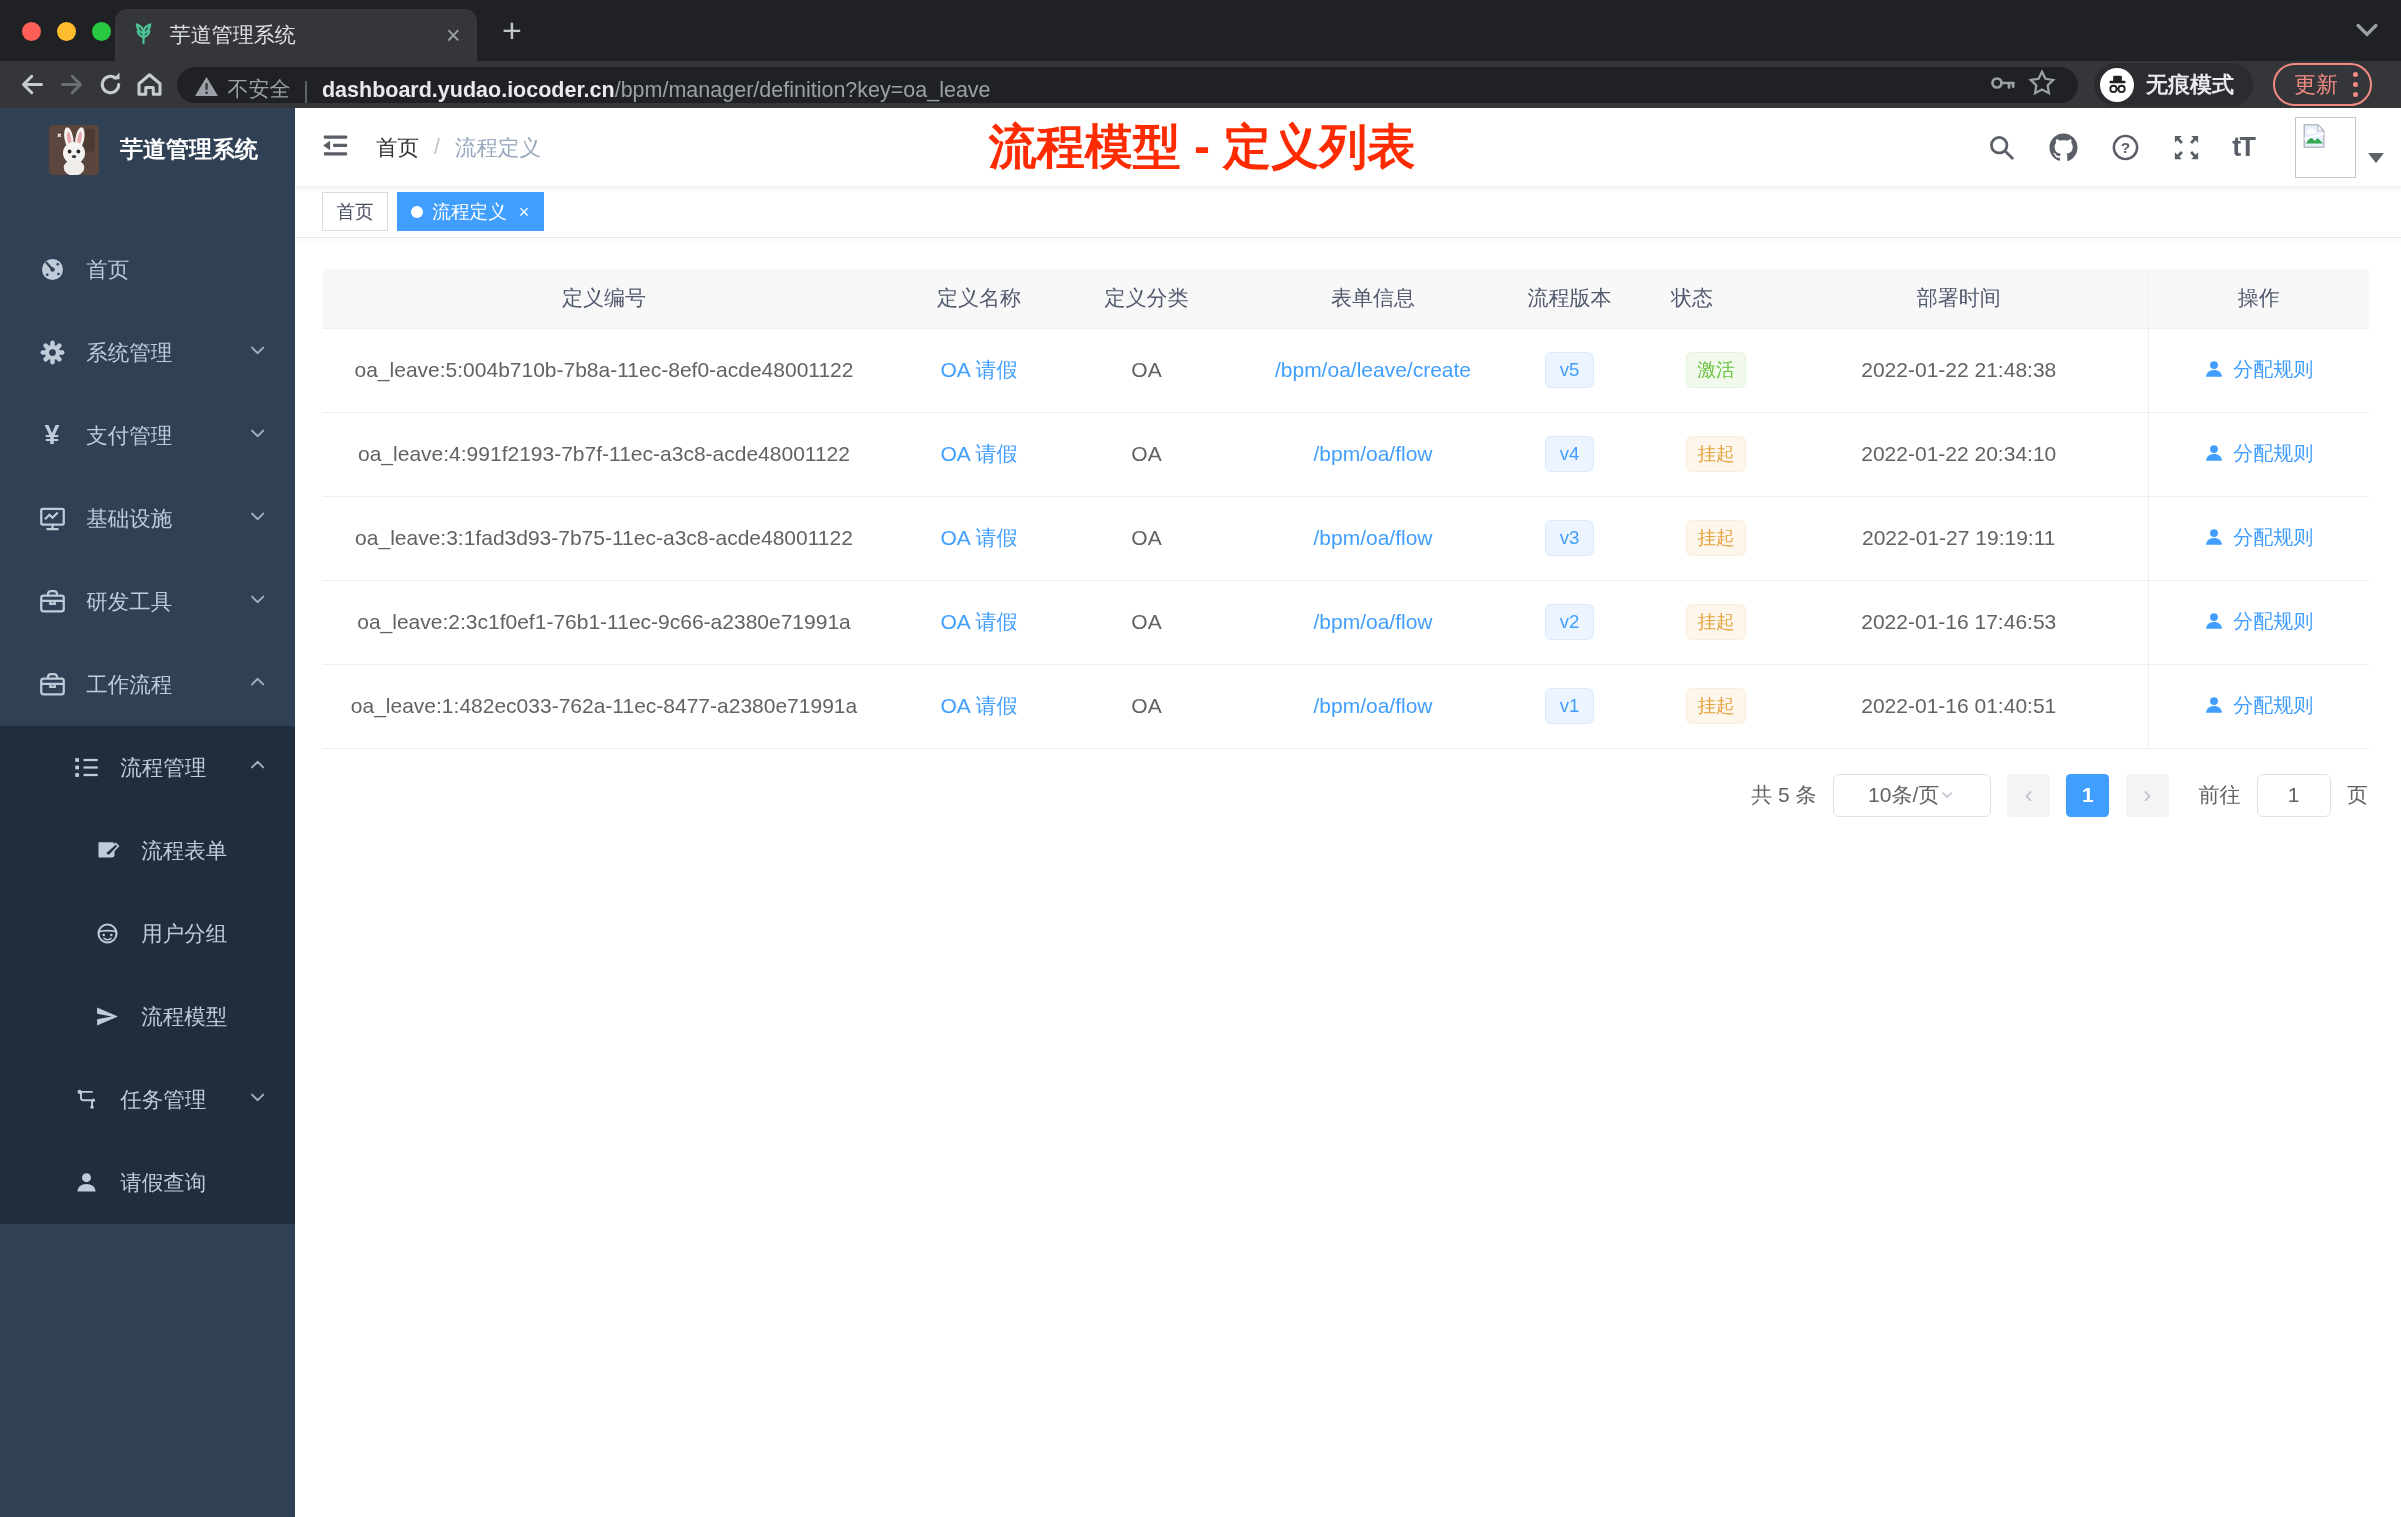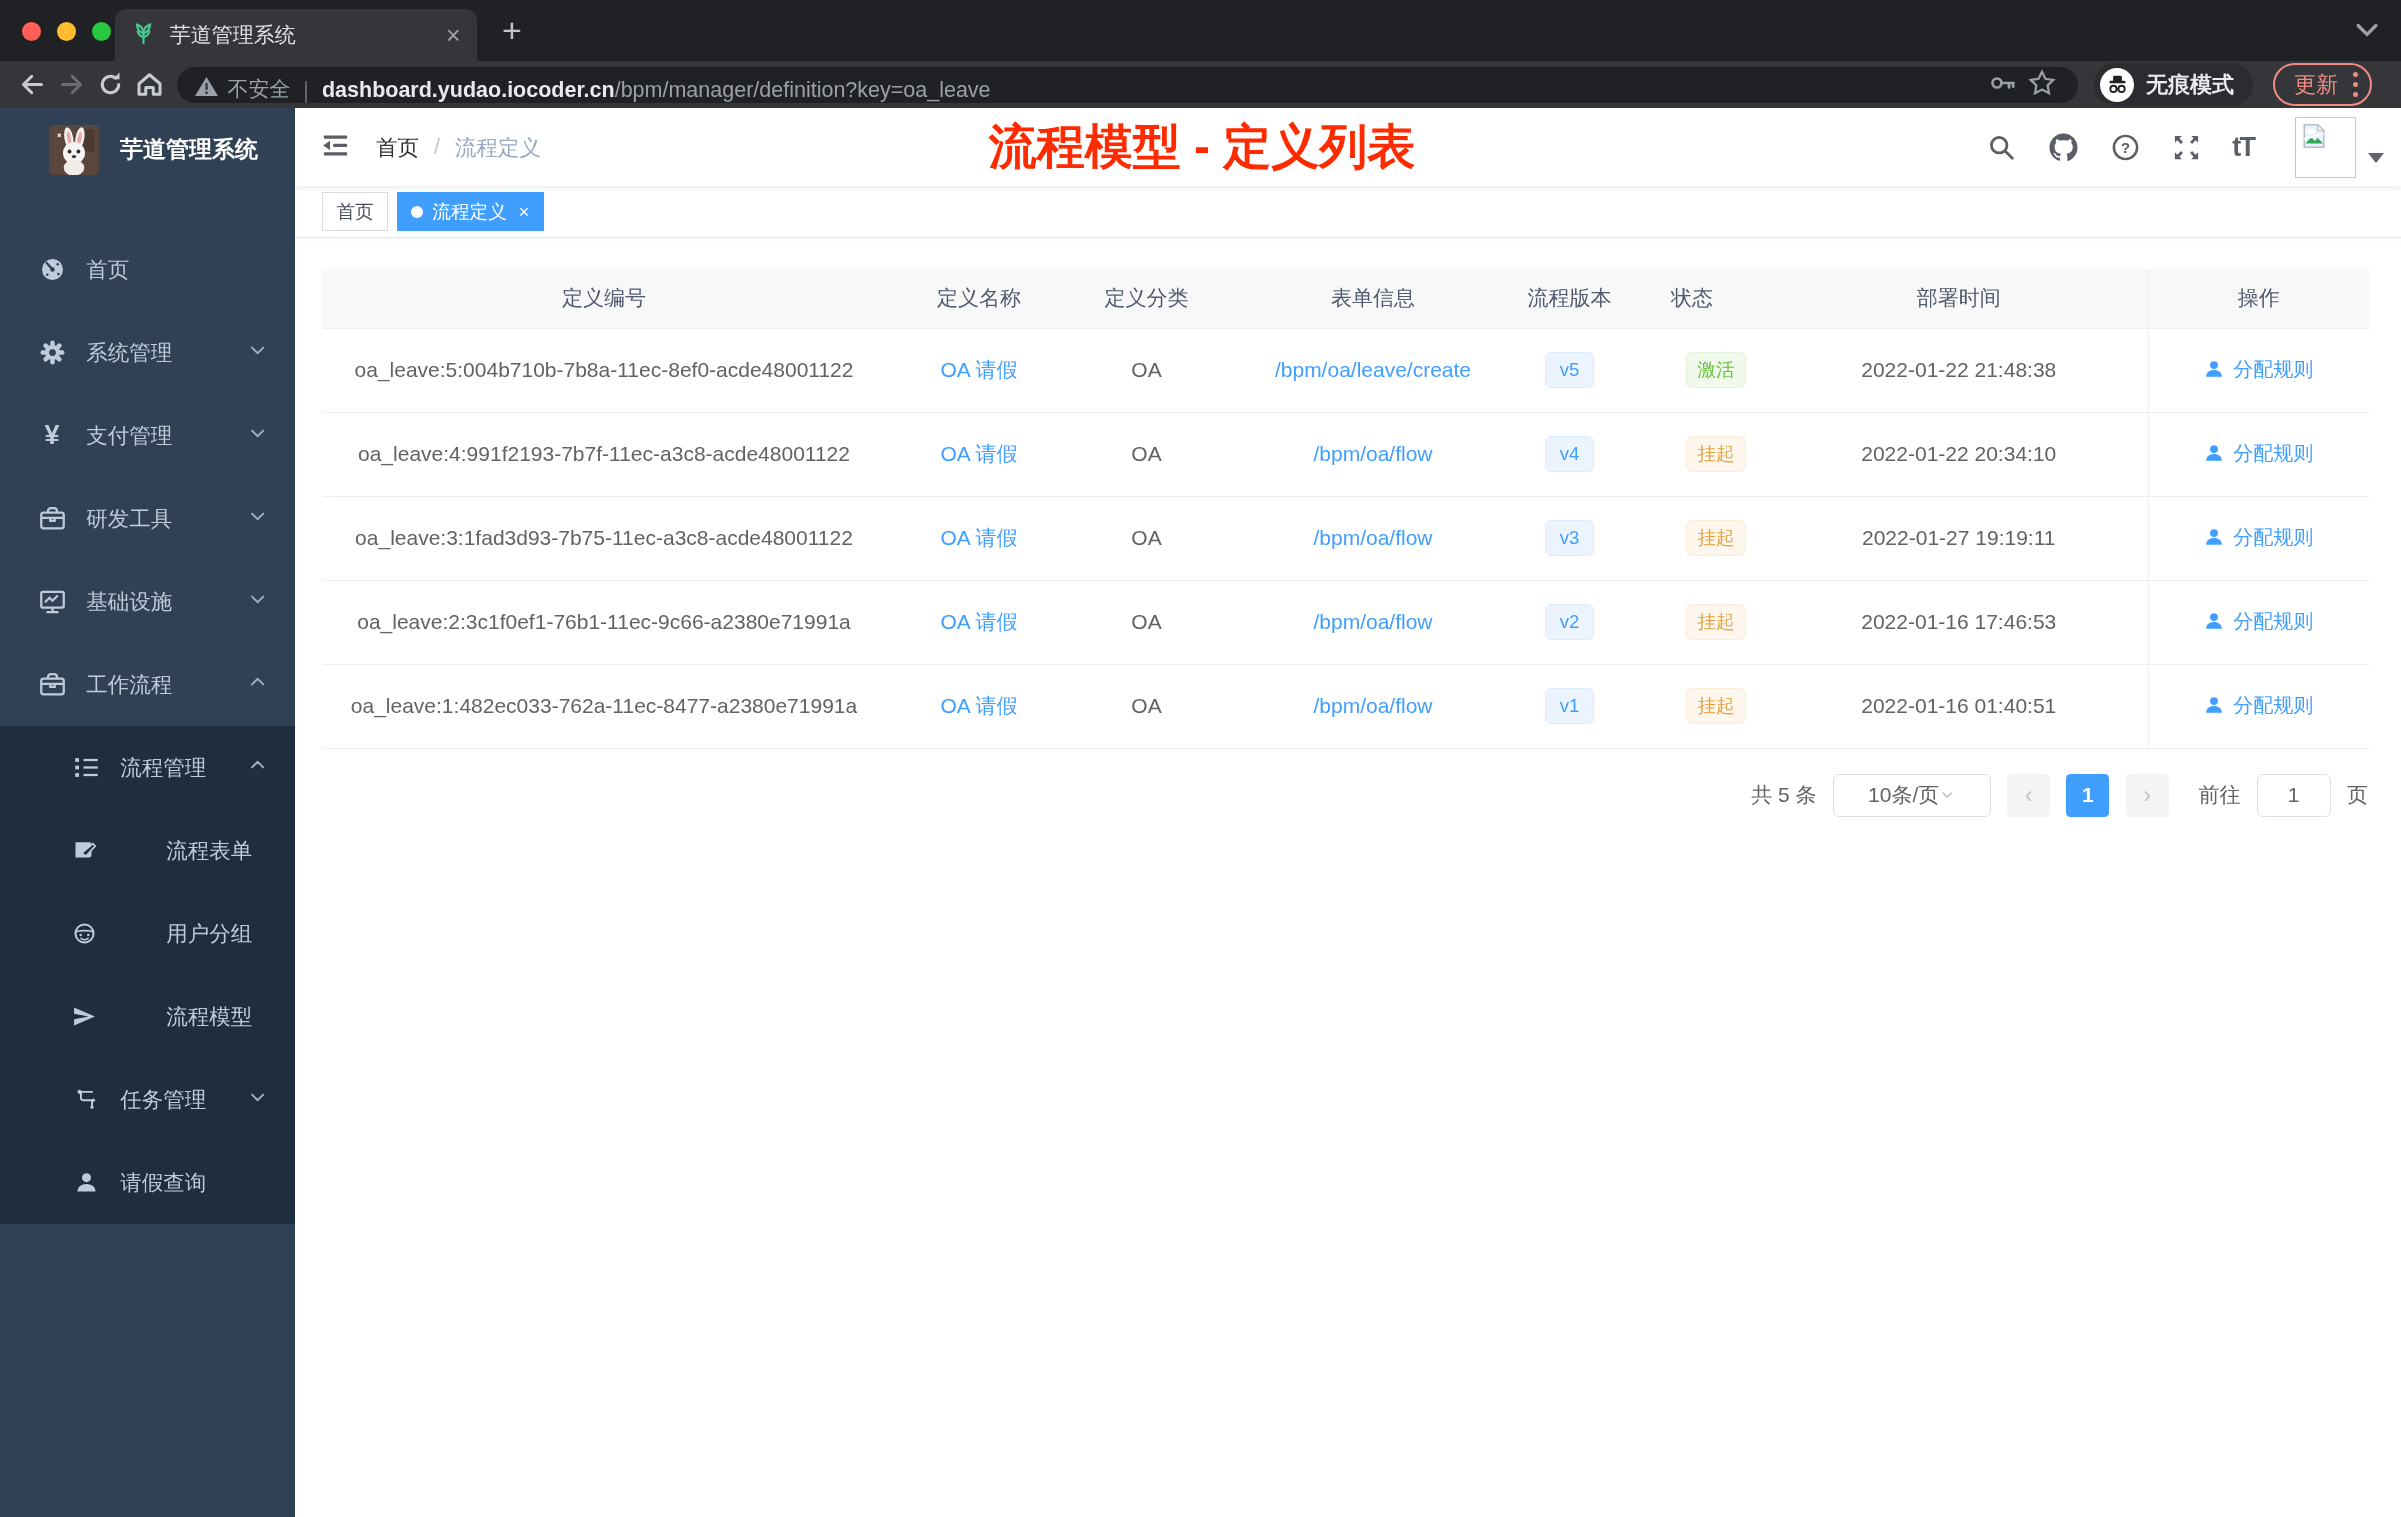--- a/index.html
+++ b/index.html
@@ -45,21 +45,21 @@
   .sidebar { width:295px; background:#304156; flex:none; color:#bfcbd9; }
   .logo-row { height:83px; display:flex; align-items:center; padding-left:49px; gap:21px; }
   .logo-img { width:50px; height:50px; border-radius:4.5px; overflow:hidden; flex:none; }
   .logo-title { color:#fff; font-size:23px; font-weight:700; white-space:nowrap; }
   .menu { margin-top:37px; }
   .m-item { position:relative; height:83px; display:flex; align-items:center; font-size:21.5px;
     color:#bfcbd9; cursor:pointer; }
   .m-item .ic { width:30px; display:flex; justify-content:center; margin-right:19.3px; flex:none; }
   .lv0 { padding-left:37px; }
   .lv1 { padding-left:71px; }
-  .lv2 { padding-left:69px;gap:48px; }
+  .lv2 { padding-left:92px; }
   .submenu { background:#1f2d3d; }
   .chev { position:absolute; right:28px; top:50%; transform:translateY(-50%); }
   .yen-ic { font-size:27px; font-weight:700; color:#bfcbd9; line-height:1; }
 
   .main { flex:1; display:flex; flex-direction:column; background:#fff; position:relative; }
 
   
   .navbar { height:78px; display:flex; align-items:center; padding:0 18px 0 25px;
     position:relative; background:#fff; box-shadow:0 1.5px 6px rgba(0,21,41,.08); z-index:3; }
   .crumbs { display:flex; align-items:center; margin-left:25px; font-size:21.5px; }
@@ -281,40 +281,40 @@
         <span class="ic yen-ic">¥</span>
         <span>支付管理</span>
         <span class="chev"><svg width="19.3" height="19.3" viewBox="0 0 24 24">
               <path d="M5 9l7 7 7-7" stroke="#a3aebf" stroke-width="2.4" fill="none" stroke-linecap="round"></path>
             </svg></span>
       </div>
 
       <div class="m-item lv0">
         <span class="ic">
           <svg width="27" height="27" viewBox="0 0 36 36">
+              <rect x="3" y="5" width="30" height="21" rx="2" fill="none" stroke="#bfcbd9" stroke-width="3"></rect>
+              <path d="M8 19l6-6 4 4 7-7" stroke="#bfcbd9" stroke-width="3" fill="none"></path>
+              <path d="M18 26v6M10 32h16" stroke="#bfcbd9" stroke-width="3"></path>
+            </svg>
+        </span>
+        <span>基础设施</span>
+        <span class="chev"><svg width="19.3" height="19.3" viewBox="0 0 24 24">
+              <path d="M5 9l7 7 7-7" stroke="#a3aebf" stroke-width="2.4" fill="none" stroke-linecap="round"></path>
+            </svg></span>
+      </div>
+
+      <div class="m-item lv0">
+        <span class="ic">
+          <svg width="27" height="27" viewBox="0 0 36 36">
               <rect x="3" y="10" width="30" height="21" rx="3" fill="none" stroke="#bfcbd9" stroke-width="3"></rect>
               <path d="M12 10V8a4 4 0 0 1 4-4h4a4 4 0 0 1 4 4v2M3 17h30" stroke="#bfcbd9" stroke-width="3" fill="none"></path>
               <path d="M15 17v4h6v-4" stroke="#bfcbd9" stroke-width="3" fill="none"></path>
             </svg>
         </span>
         <span>研发工具</span>
-        <span class="chev"><svg width="19.3" height="19.3" viewBox="0 0 24 24">
-              <path d="M5 9l7 7 7-7" stroke="#a3aebf" stroke-width="2.4" fill="none" stroke-linecap="round"></path>
-            </svg></span>
-      </div>
-
-      <div class="m-item lv0">
-        <span class="ic">
-          <svg width="27" height="27" viewBox="0 0 36 36">
-              <rect x="3" y="5" width="30" height="21" rx="2" fill="none" stroke="#bfcbd9" stroke-width="3"></rect>
-              <path d="M8 19l6-6 4 4 7-7" stroke="#bfcbd9" stroke-width="3" fill="none"></path>
-              <path d="M18 26v6M10 32h16" stroke="#bfcbd9" stroke-width="3"></path>
-            </svg>
-        </span>
-        <span>基础设施</span>
         <span class="chev"><svg width="19.3" height="19.3" viewBox="0 0 24 24">
               <path d="M5 9l7 7 7-7" stroke="#a3aebf" stroke-width="2.4" fill="none" stroke-linecap="round"></path>
             </svg></span>
       </div>
 
       <div class="m-item lv0">
         <span class="ic">
           <svg width="27" height="27" viewBox="0 0 36 36">
               <rect x="3" y="10" width="30" height="21" rx="3" fill="none" stroke="#bfcbd9" stroke-width="3"></rect>
               <path d="M12 10V8a4 4 0 0 1 4-4h4a4 4 0 0 1 4 4v2M3 17h30" stroke="#bfcbd9" stroke-width="3" fill="none"></path>

